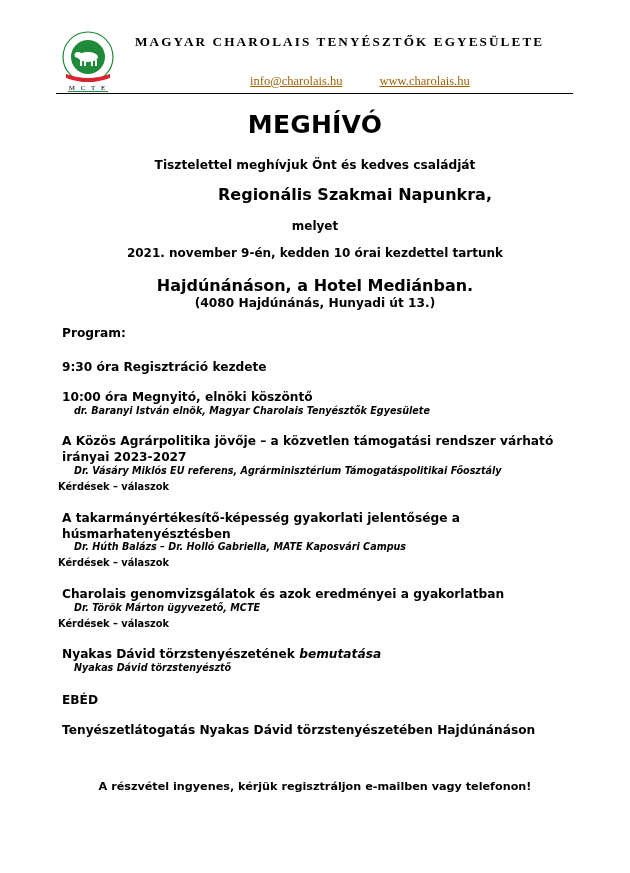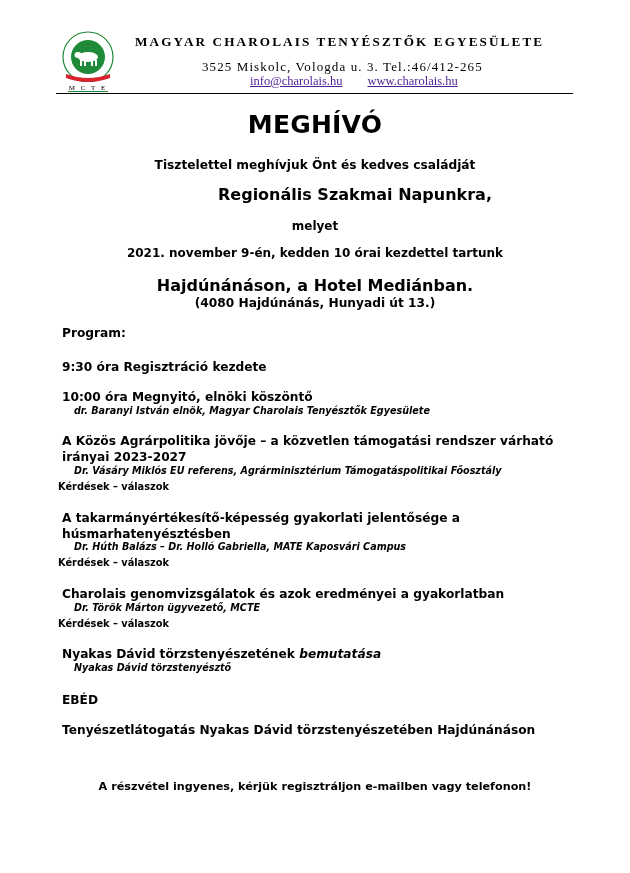--- a/index.html
+++ b/index.html
@@ -3,22 +3,22 @@
 <meta charset="utf-8">
 <style>
   html, body { margin: 0; padding: 0; background: #ffffff; }
   body { width: 630px; height: 873px; position: relative; overflow: hidden; color: #000; }
 
   .header { position: absolute; left: 0; top: 0; width: 630px; height: 100px; }
   .logo { position: absolute; left: 52px; top: 30px; width: 72px; height: 62px; }
   .org-name { position: absolute; left: 135px; top: 34px; font-family: "Liberation Serif", serif; font-weight: bold; font-size: 13.2px; letter-spacing: 2.1px; white-space: nowrap; }
   .org-addr { position: absolute; left: 202px; top: 59px; font-family: "Liberation Serif", serif; font-size: 13px; letter-spacing: 1.1px; white-space: nowrap; }
   .org-links { position: absolute; left: 250px; top: 74px; font-family: "Liberation Serif", serif; font-size: 12.5px; white-space: nowrap; }
-  .org-links a { color: #4c1d95; text-decoration: underline; }
-  .org-links a + a { margin-left: 22px; }
+  .org-links a { color: #a16207; text-decoration: underline; }
+  .org-links a + a { margin-left: 34px; }
   .rule { position: absolute; left: 56px; top: 93px; width: 517px; height: 0; border-top: 1.5px solid #000; }
 
   .center { position: absolute; left: 0; width: 630px; text-align: center; font-family: "DejaVu Sans", sans-serif; font-weight: bold; white-space: nowrap; }
   .title { top: 110px; font-size: 25px; letter-spacing: 0.2px; }
   .intro { top: 158px; font-size: 12.2px; }
   .event { top: 185px; font-size: 16px; padding-left: 40px; }
   .melyet { top: 219px; font-size: 12px; }
   .date { top: 246px; font-size: 12px; }
   .place { top: 276px; font-size: 16px; }
   .address { top: 296px; font-size: 12.2px; }
@@ -44,21 +44,20 @@
       <rect x="39" y="30" width="2" height="6"></rect>
       <rect x="43" y="30" width="2" height="6"></rect>
       <ellipse cx="26" cy="25" rx="3.5" ry="3"></ellipse>
     </g>
     <path d="M14 44 Q36 52 58 44 L58 48 Q36 56 14 48 Z" fill="#d9232e"></path>
     <rect x="16" y="52" width="40" height="9" fill="#ffffff"></rect>
     <text x="36" y="59.5" text-anchor="middle" font-family="Liberation Serif, serif" font-size="7" letter-spacing="2" fill="#000">M C T E</text>
     <line x1="16" y1="61.5" x2="56" y2="61.5" stroke="#1f8a3a" stroke-width="1"></line>
   </svg>
   <div class="org-name">MAGYAR CHAROLAIS TENYÉSZTŐK EGYESÜLETE</div>
-  <div class="org-addr">3525 Miskolc, Vologda u. 3.  Tel.:46/412-265</div>
   <div class="org-links">
     <a>info@charolais.hu</a>
     <a>www.charolais.hu</a>
   </div>
   <div class="rule"></div>
 </div>
 
 <div class="center title">MEGHÍVÓ</div>
 <div class="center intro">Tisztelettel meghívjuk Önt és kedves családját</div>
 <div class="center event">Regionális Szakmai Napunkra,</div>

